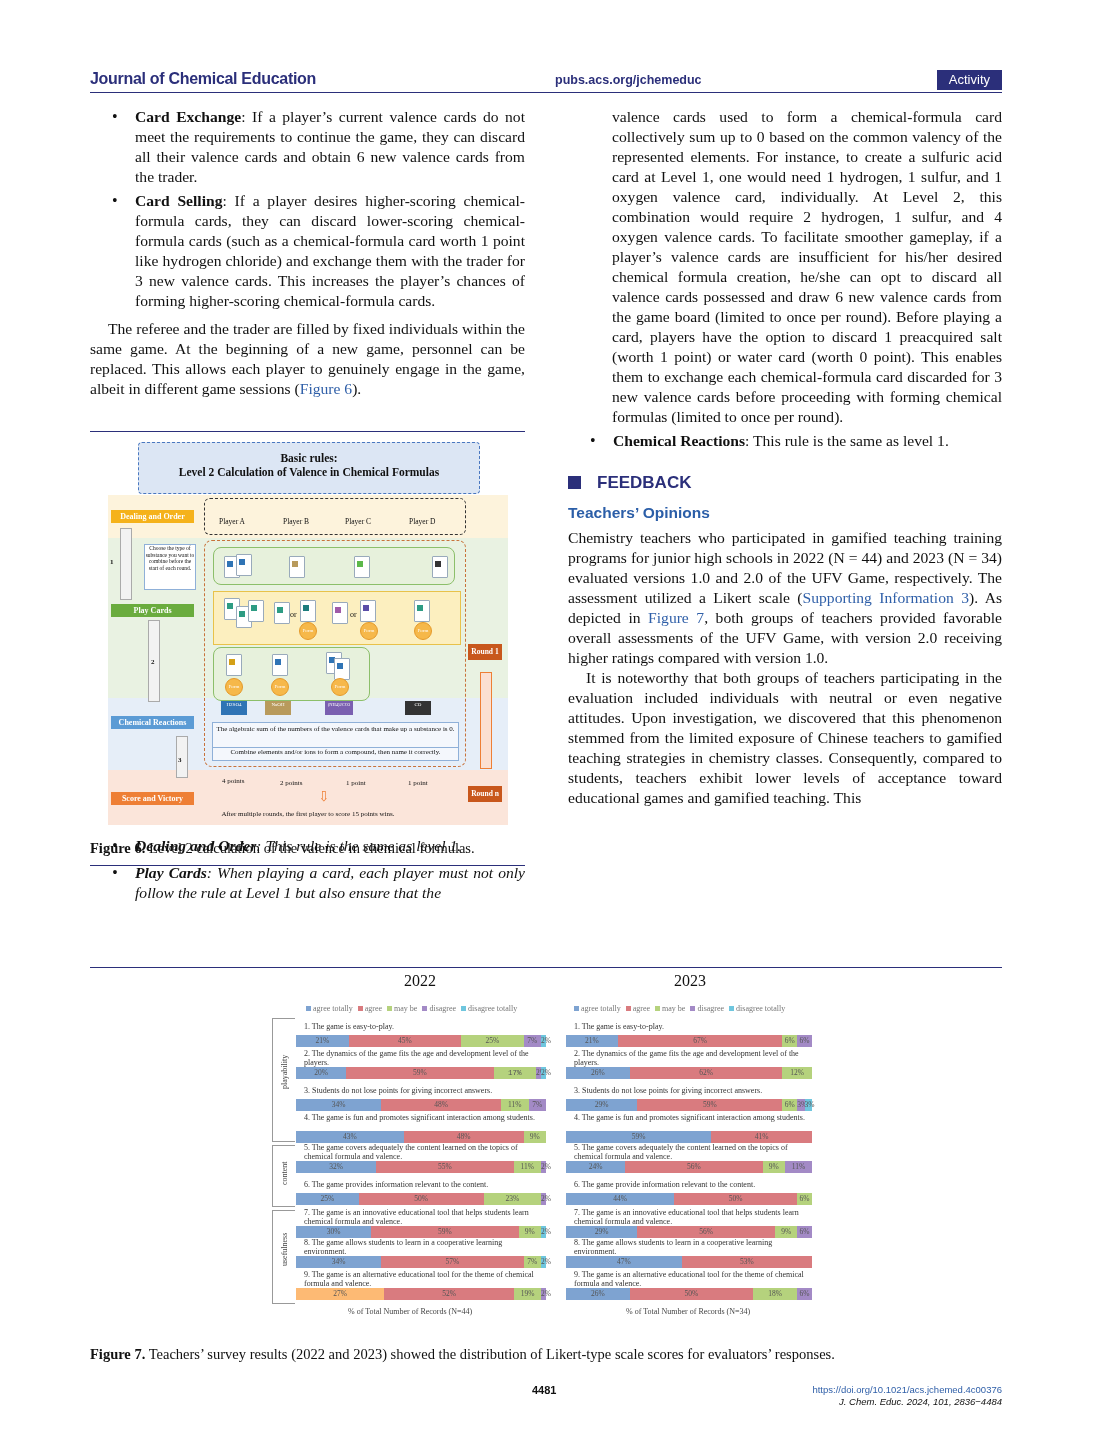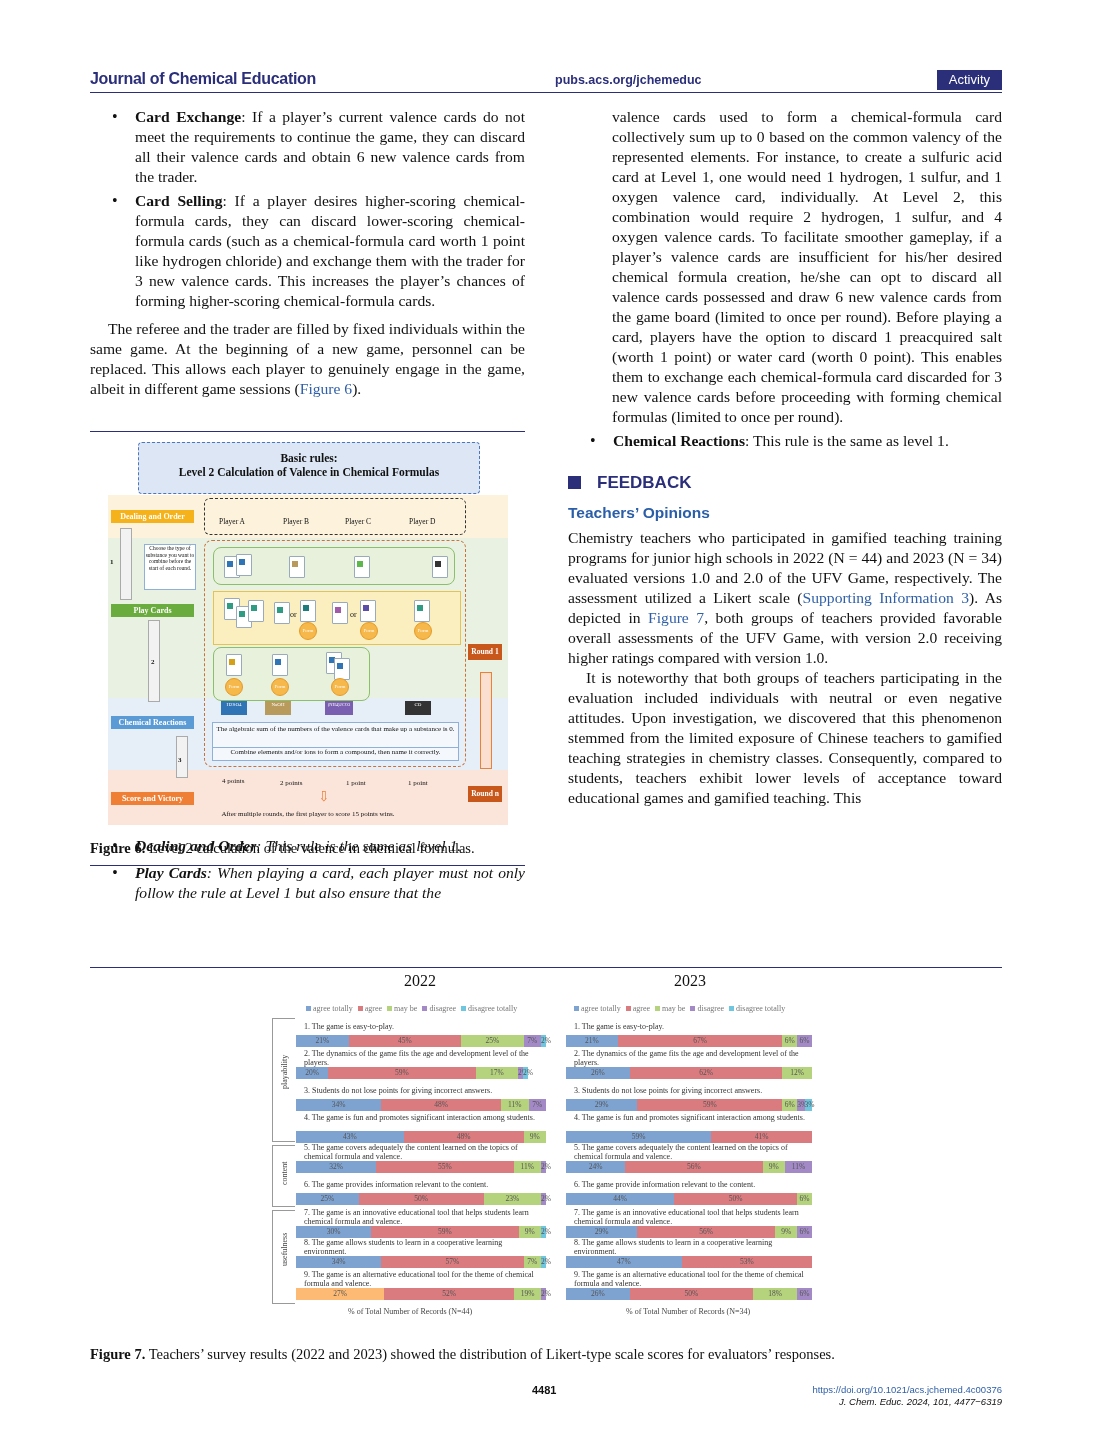--- a/index.html
+++ b/index.html
@@ -212,23 +212,23 @@
     <div class="q" style="left: 304px; top: 1022px; width: 240px;">1. The game is easy-to-play.</div>
     <div class="bar" style="left: 296px; top: 1035px; width: 250px;">
       <div class="seg" style="width: 52.5px; background: rgb(126, 163, 209);">21%</div>
       <div class="seg" style="width: 112.5px; background: rgb(217, 123, 127);">45%</div>
       <div class="seg" style="width: 62.5px; background: rgb(181, 210, 125);">25%</div>
       <div class="seg" style="width: 17.5px; background: rgb(163, 138, 198);">7%</div>
       <div class="seg" style="width: 5px; background: rgb(111, 198, 222);">2%</div>
     </div>
     <div class="q" style="left: 304px; top: 1049px; width: 240px;">2. The dynamics of the game fits the age and development level of the players.</div>
     <div class="bar" style="left: 296px; top: 1067px; width: 250px;">
-      <div class="seg" style="width: 32px; background: rgb(126, 163, 209);">20%</div>
+      <div class="seg" style="width: 50px; background: rgb(126, 163, 209);">20%</div>
       <div class="seg" style="width: 147.5px; background: rgb(217, 123, 127);">59%</div>
-      <div class="seg" style="width: 42.5px; background: rgb(181, 210, 125);">17%</div>
+      <div class="seg" style="width: 42.5px; background: rgb(181, 210, 125); font-family: Liberation Mono, monospace;">17%</div>
       <div class="seg" style="width: 5px; background: rgb(163, 138, 198);">2%</div>
       <div class="seg" style="width: 5px; background: rgb(111, 198, 222);">2%</div>
     </div>
     <div class="q" style="left: 304px; top: 1086px; width: 240px;">3. Students do not lose points for giving incorrect answers.</div>
     <div class="bar" style="left: 296px; top: 1099px; width: 250px;">
       <div class="seg" style="width: 85px; background: rgb(126, 163, 209);">34%</div>
       <div class="seg" style="width: 120px; background: rgb(217, 123, 127);">48%</div>
       <div class="seg" style="width: 27.5px; background: rgb(181, 210, 125);">11%</div>
       <div class="seg" style="width: 17.5px; background: rgb(163, 138, 198);">7%</div>
     </div>
@@ -344,13 +344,13 @@
       <div class="seg" style="width: 44.28px; background: rgb(181, 210, 125);">18%</div>
       <div class="seg" style="width: 14.76px; background: rgb(163, 138, 198);">6%</div>
     </div>
     <div class="xlab" style="left: 626px; top: 1307px;">% of Total Number of Records (N=34)</div>
   </div>
 
 <div class="cap" style="position:absolute;left:90px;top:1346px;"><b>Figure 7.</b><span> Teachers’ survey results (2022 and 2023) showed the distribution of Likert-type scale scores for evaluators’ responses.</span></div>
 
 <div class="foot" style="left:532px;top:1384px;font-size:11px;font-weight:bold;">4481</div>
 <div class="foot" style="right:91px;top:1384px;font-size:9.5px;color:#2f5fa8;text-align:right;">https://doi.org/10.1021/acs.jchemed.4c00376</div>
-<div class="foot" style="right:91px;top:1396px;font-size:9.5px;font-style:italic;text-align:right;">J. Chem. Educ. 2024, 101, 4477−6319</div>
+<div class="foot" style="right:91px;top:1396px;font-size:9.5px;font-style:italic;text-align:right;">J. Chem. Educ. 2024, 101, 2836−4484</div>
 
 </body></html>

